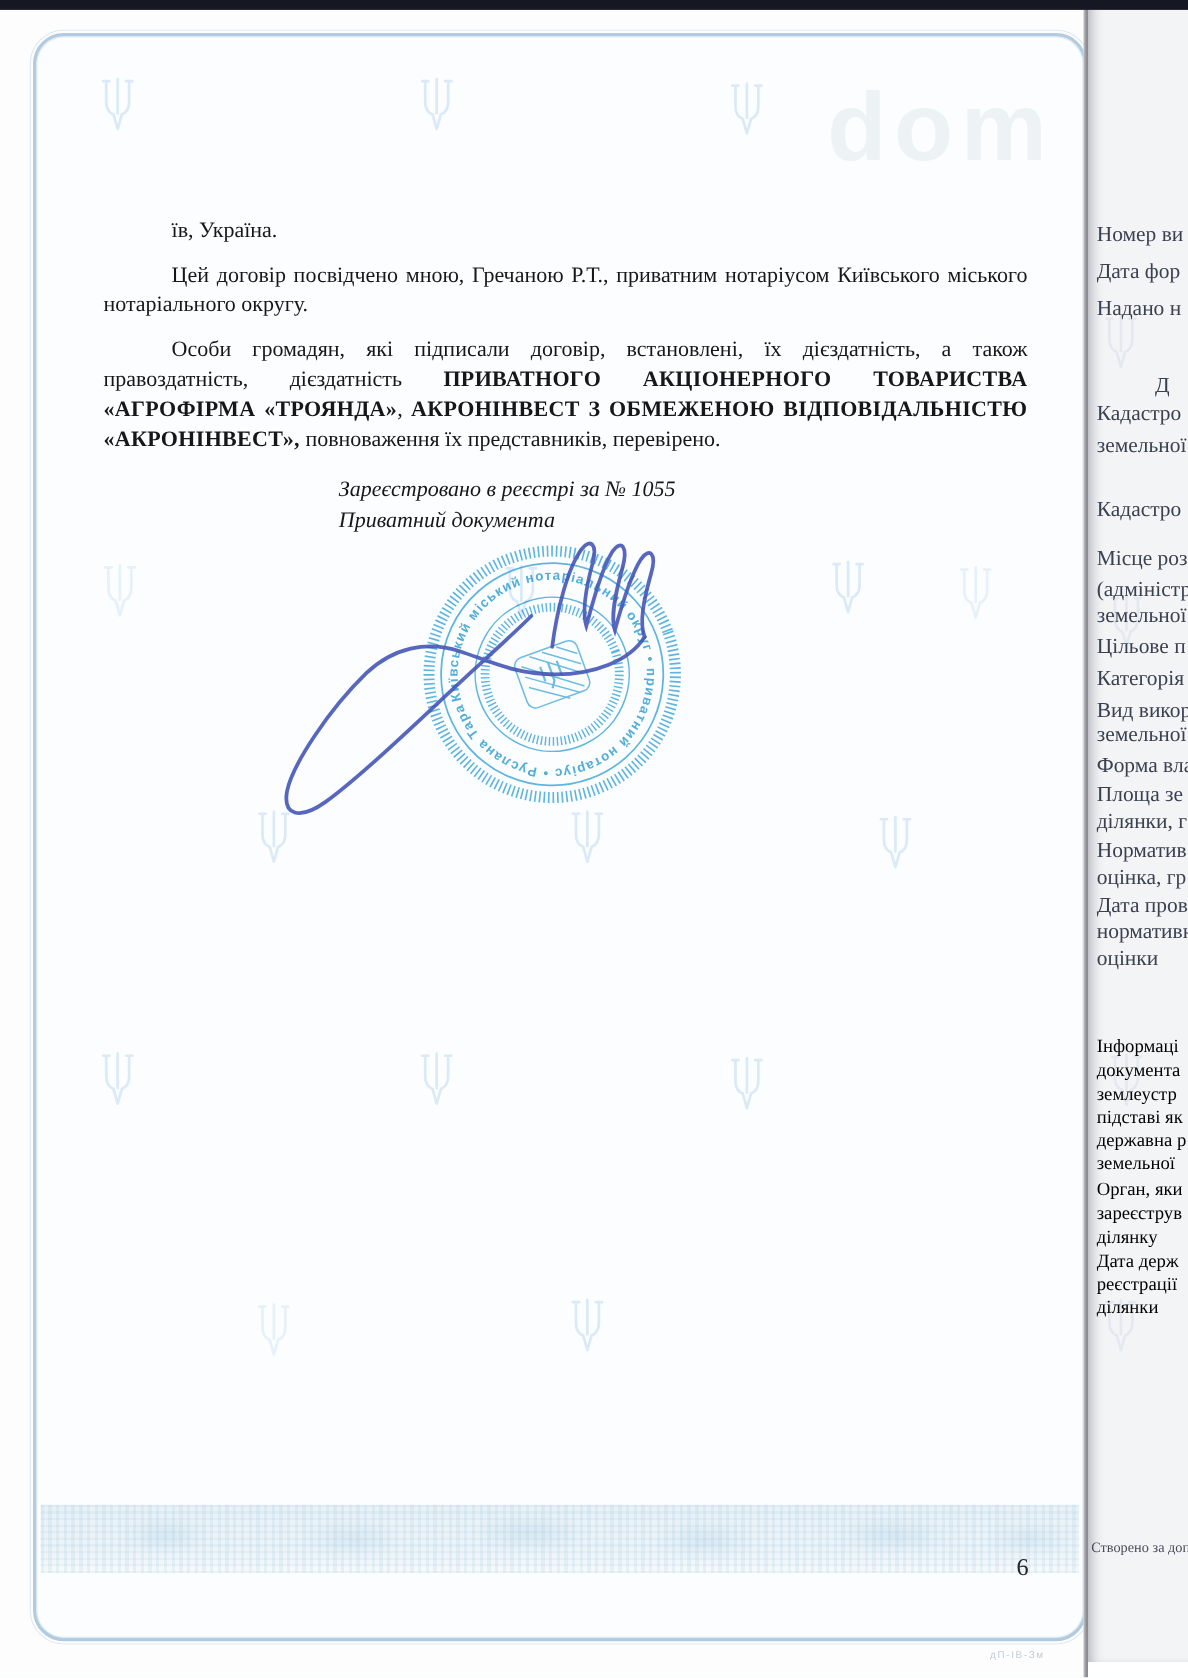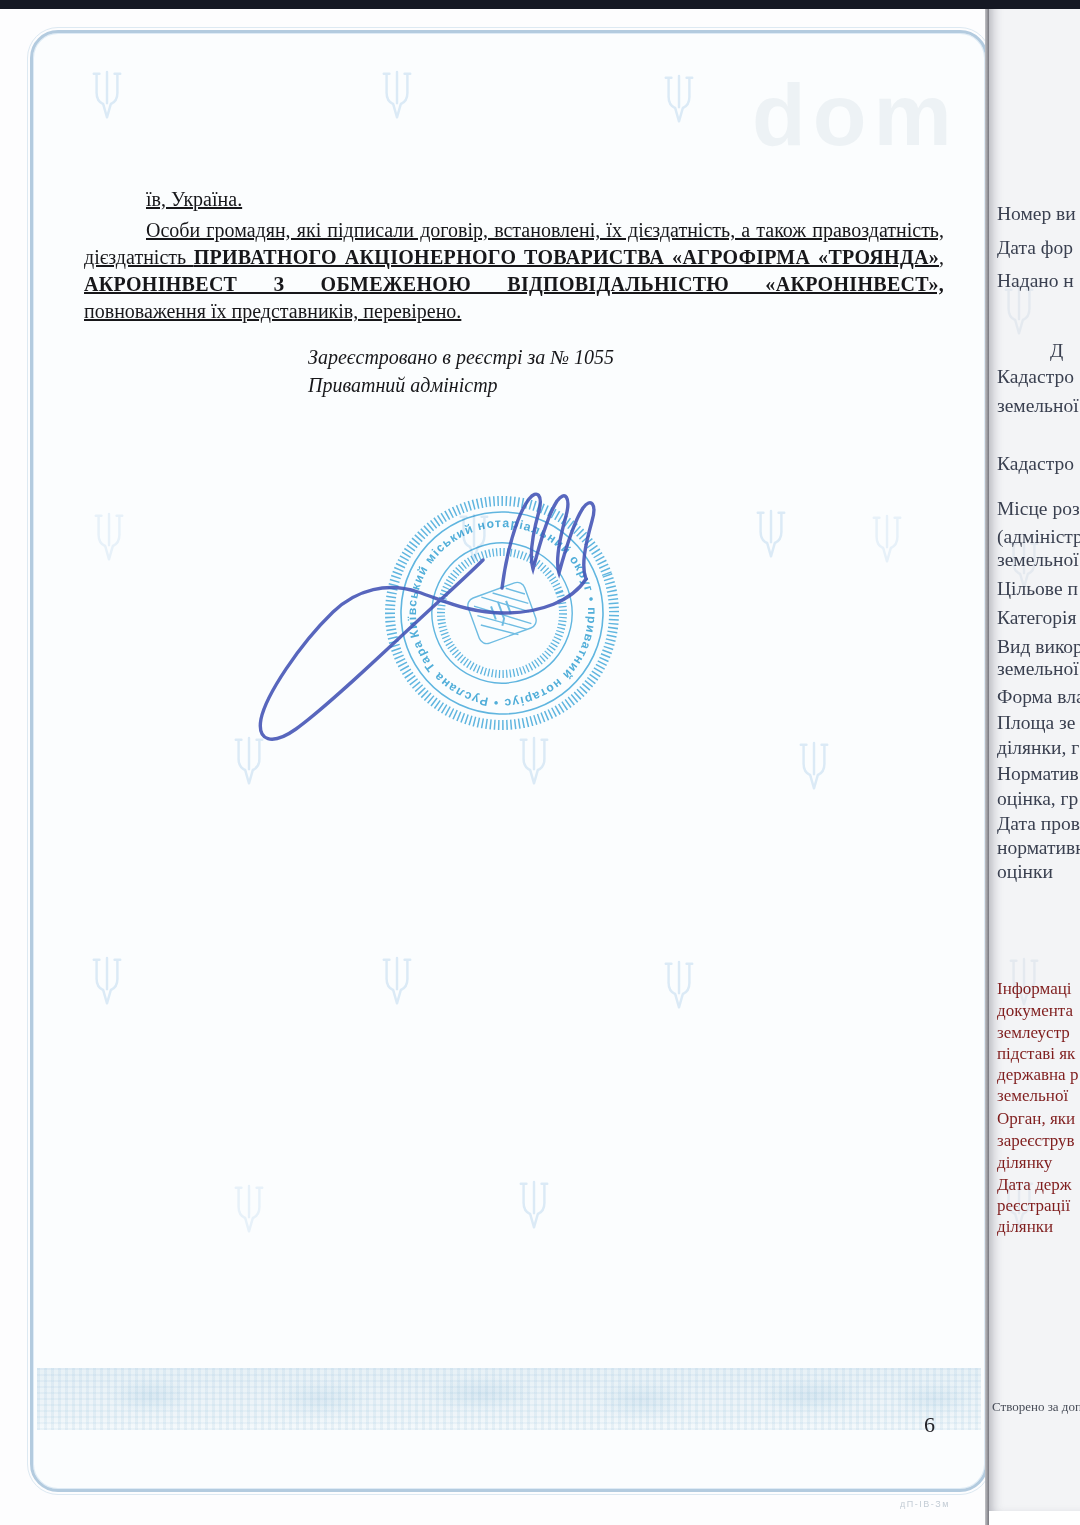--- a/index.html
+++ b/index.html
@@ -28,37 +28,37 @@
       radial-gradient(80px 26px at 82% 45%, rgba(110,168,205,.16), transparent 70%),
       radial-gradient(60px 24px at 95% 50%, rgba(110,168,205,.14), transparent 70%),
       repeating-linear-gradient(90deg, rgba(120,175,210,.13) 0 3px, rgba(255,255,255,0) 3px 7px),
       repeating-linear-gradient(0deg, rgba(120,175,210,.10) 0 2px, rgba(255,255,255,0) 2px 6px),
       linear-gradient(#e6f0f6,#eef5f9 80%, #f6fafc);}
   .dom-mark{position:absolute;left:752px;top:64px;font-family:"Liberation Sans",sans-serif;
     font-weight:bold;font-size:88px;letter-spacing:7px;color:rgba(150,168,185,.13);}
   
   .text-block{position:absolute;left:80px;top:182px;width:868px;
     font-size:20px;line-height:27px;color:#17171a;}
-  .text-block p{margin:4px;text-indent:62px;text-decoration:underline;}
+  .text-block p{margin:14px;text-indent:62px;}
   .justify{text-align:justify;}
   .text-block b{letter-spacing:.3px;}
   .registry{margin-top:19px;margin-left:228px;line-height:27.5px;text-indent:0;}
   .registry div{white-space:nowrap;font-style:italic;}
   .stamp-svg{position:absolute;left:230px;top:455px;width:470px;height:330px;mix-blend-mode:multiply;}
   .page-number{position:absolute;left:924px;top:1412px;font-size:22px;color:#24242a;}
   .corner-mark{position:absolute;left:900px;top:1499px;font-size:9px;color:#c3ccd5;
     letter-spacing:1.5px;font-family:"Liberation Sans",sans-serif;}
   
   .wm{position:absolute;width:38px;height:53px;opacity:.72;}
   .wm use{stroke:#cfe3f3;fill:none;stroke-width:2.6;stroke-linecap:round;stroke-linejoin:round;}
   .wm.dim{opacity:.45;}
   .wm.gray use{stroke:#d3dde8;}
   
   .rp-line{position:absolute;left:8px;font-size:19.5px;color:#3a4050;white-space:nowrap;}
-  .rp-line.small{font-size:17px;color:#7f1d1d;margin-top:38px;}
+  .rp-line.small{font-size:17px;color:#000000;}
   .rp-line.head{left:61px;}
   .rp-footer{position:absolute;left:3px;top:1399px;font-size:13px;color:#474c57;white-space:nowrap;}
 </style>
 </head>
 <body>
 
 <svg width="0" height="0" style="position:absolute">
   <symbol id="tryzub" viewBox="0 0 40 56">
     <path d="M9 4 V24 Q9 33 16 36 M20 2 V35 M31 4 V24 Q31 33 24 36 M16 36 L20 50 L24 36 M6 4 H12 M28 4 H34"></path>
   </symbol>
@@ -110,24 +110,25 @@
       <use href="#tryzub"></use>
     </svg>
   <svg class="wm dim" style="left:230px;top:1184px">
       <use href="#tryzub"></use>
     </svg>
 
   <div class="dom-mark">dom</div>
 
   <div class="text-block">
     <p>їв, Україна.</p>
+    <p class="justify">Цей договір посвідчено мною, Гречаною Р.Т., приватним нотаріусом Київського міського нотаріального округу.</p>
     <p class="justify"><span>Особи громадян, які підписали договір, встановлені, їх дієздатність, а також правоздатність, дієздатність </span><b>ПРИВАТНОГО АКЦІОНЕРНОГО ТОВАРИСТВА «АГРОФІРМА «ТРОЯНДА»</b><span>, </span><b>АКРОНІНВЕСТ З ОБМЕЖЕНОЮ ВІДПОВІДАЛЬНІСТЮ «АКРОНІНВЕСТ»,</b><span> повноваження їх представників, перевірено.</span></p>
     <div class="registry">
       <div>Зареєстровано в реєстрі за № 1055</div>
-      <div>Приватний адміністр</div>
+      <div>Приватний документа</div>
     </div>
   </div>
 
   <svg class="stamp-svg" viewBox="230 455 470 330">
     <g transform="translate(502,613) rotate(-20)" stroke="#3fa8da" fill="none" opacity="0.82">
       <circle r="112" stroke-width="10" stroke-dasharray="1.5 2.6"></circle>
       <circle r="101" stroke-width="1.6"></circle>
       <circle r="70" stroke-width="1.4"></circle>
       <circle r="61" stroke-width="8" stroke-dasharray="1.3 2.3"></circle>
       <path id="ringPath" d="M -86 0 A 86 86 0 1 1 86 0 A 86 86 0 1 1 -86 0" stroke="none"></path>

